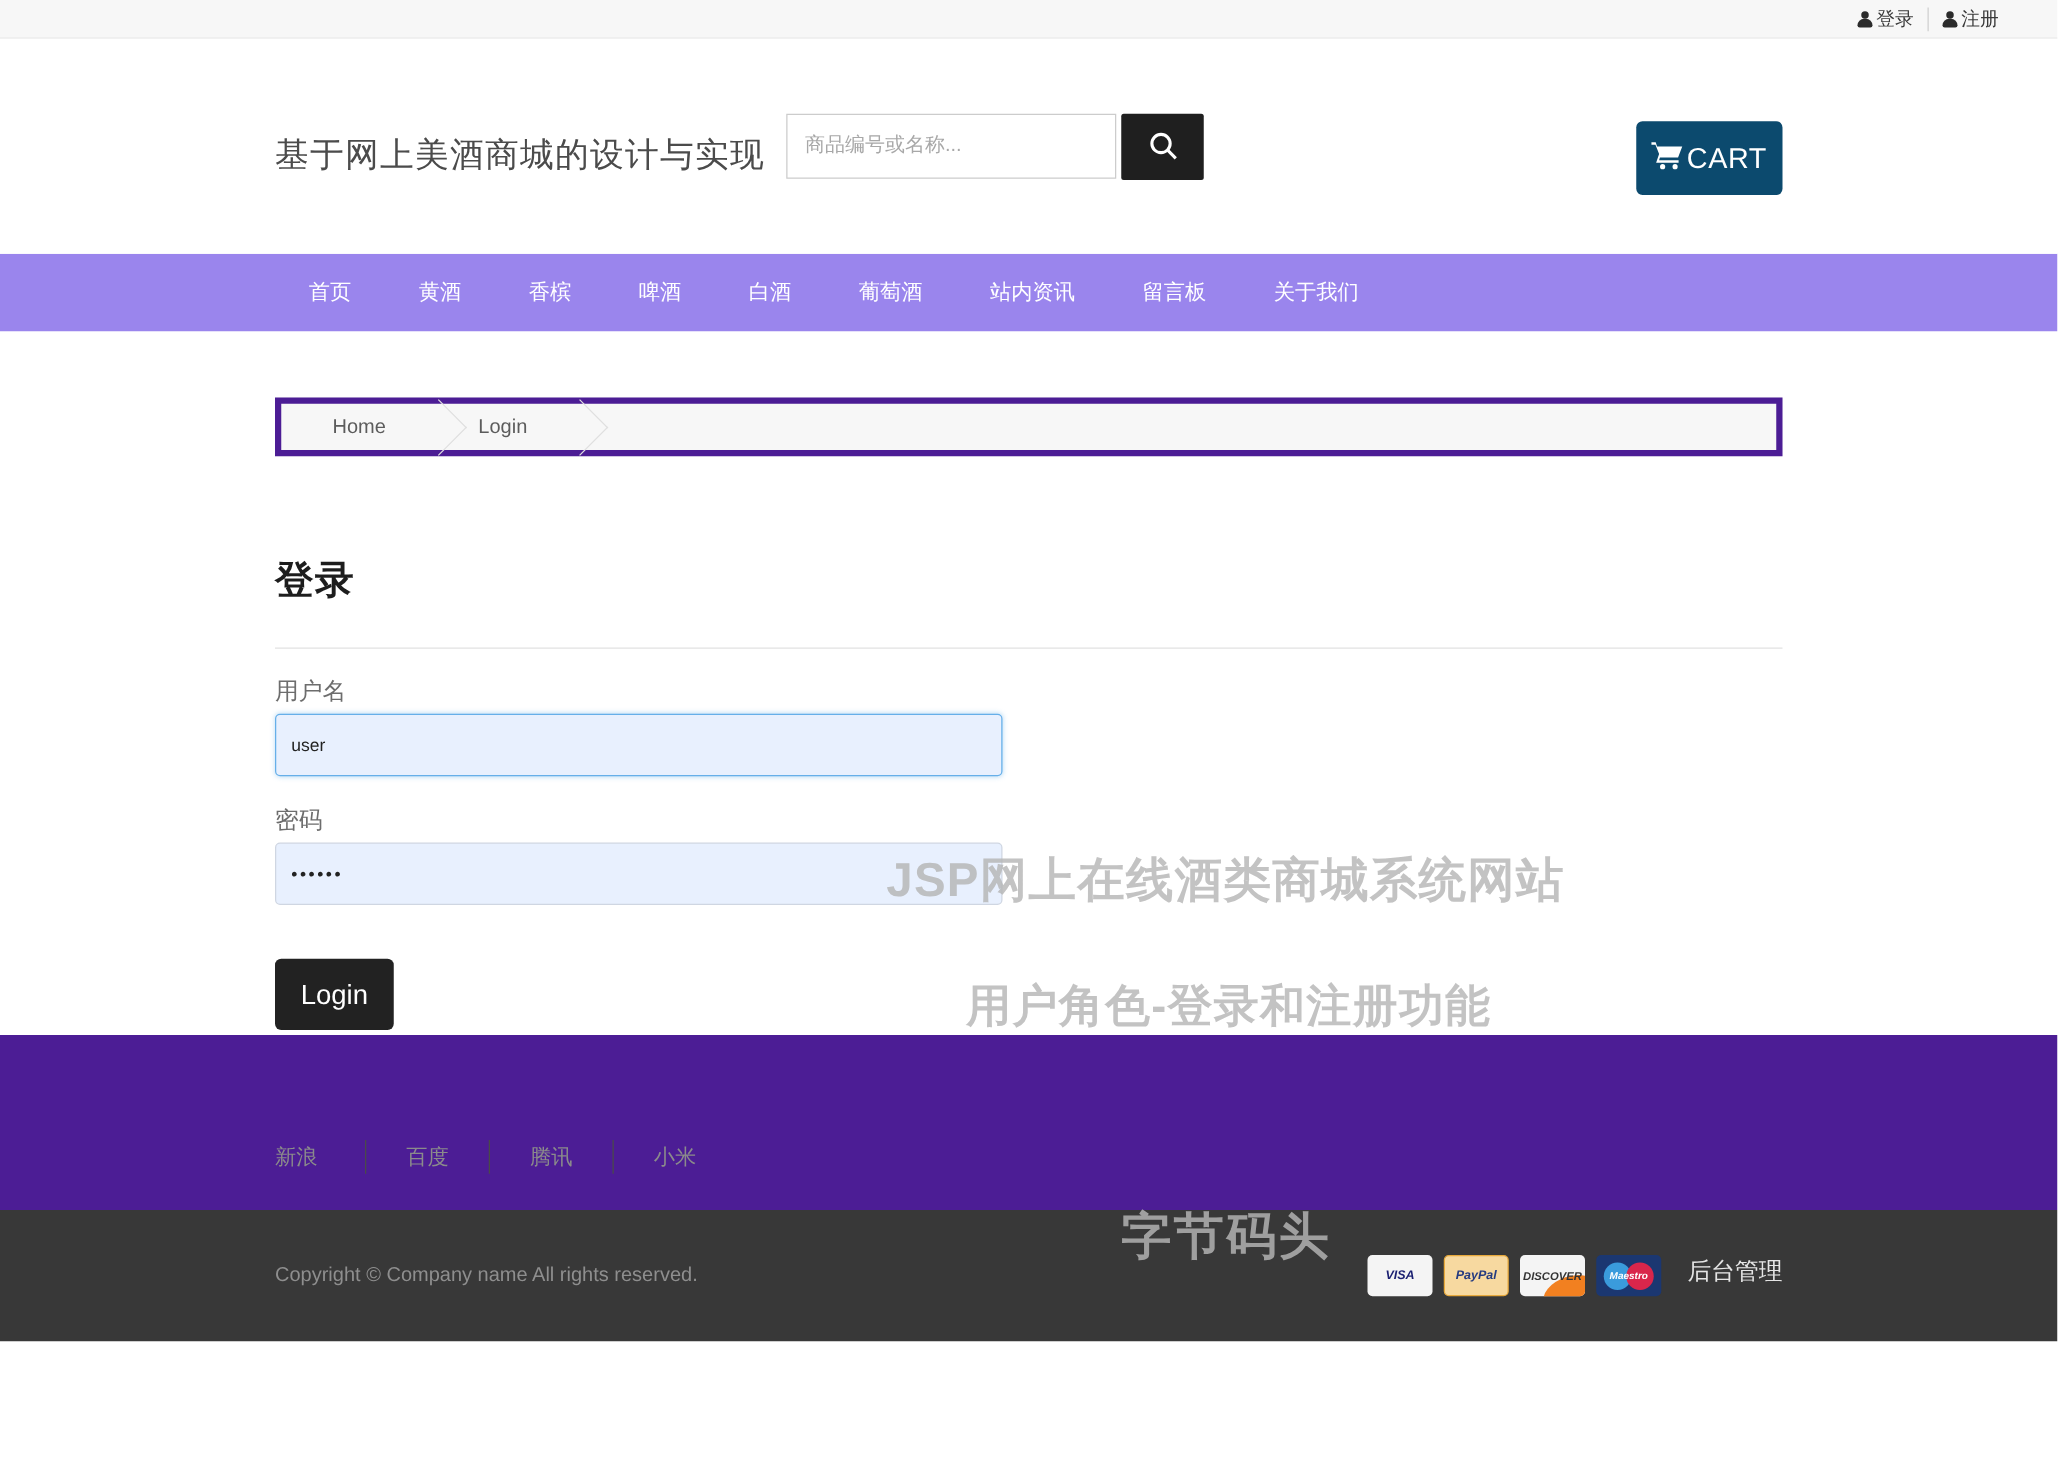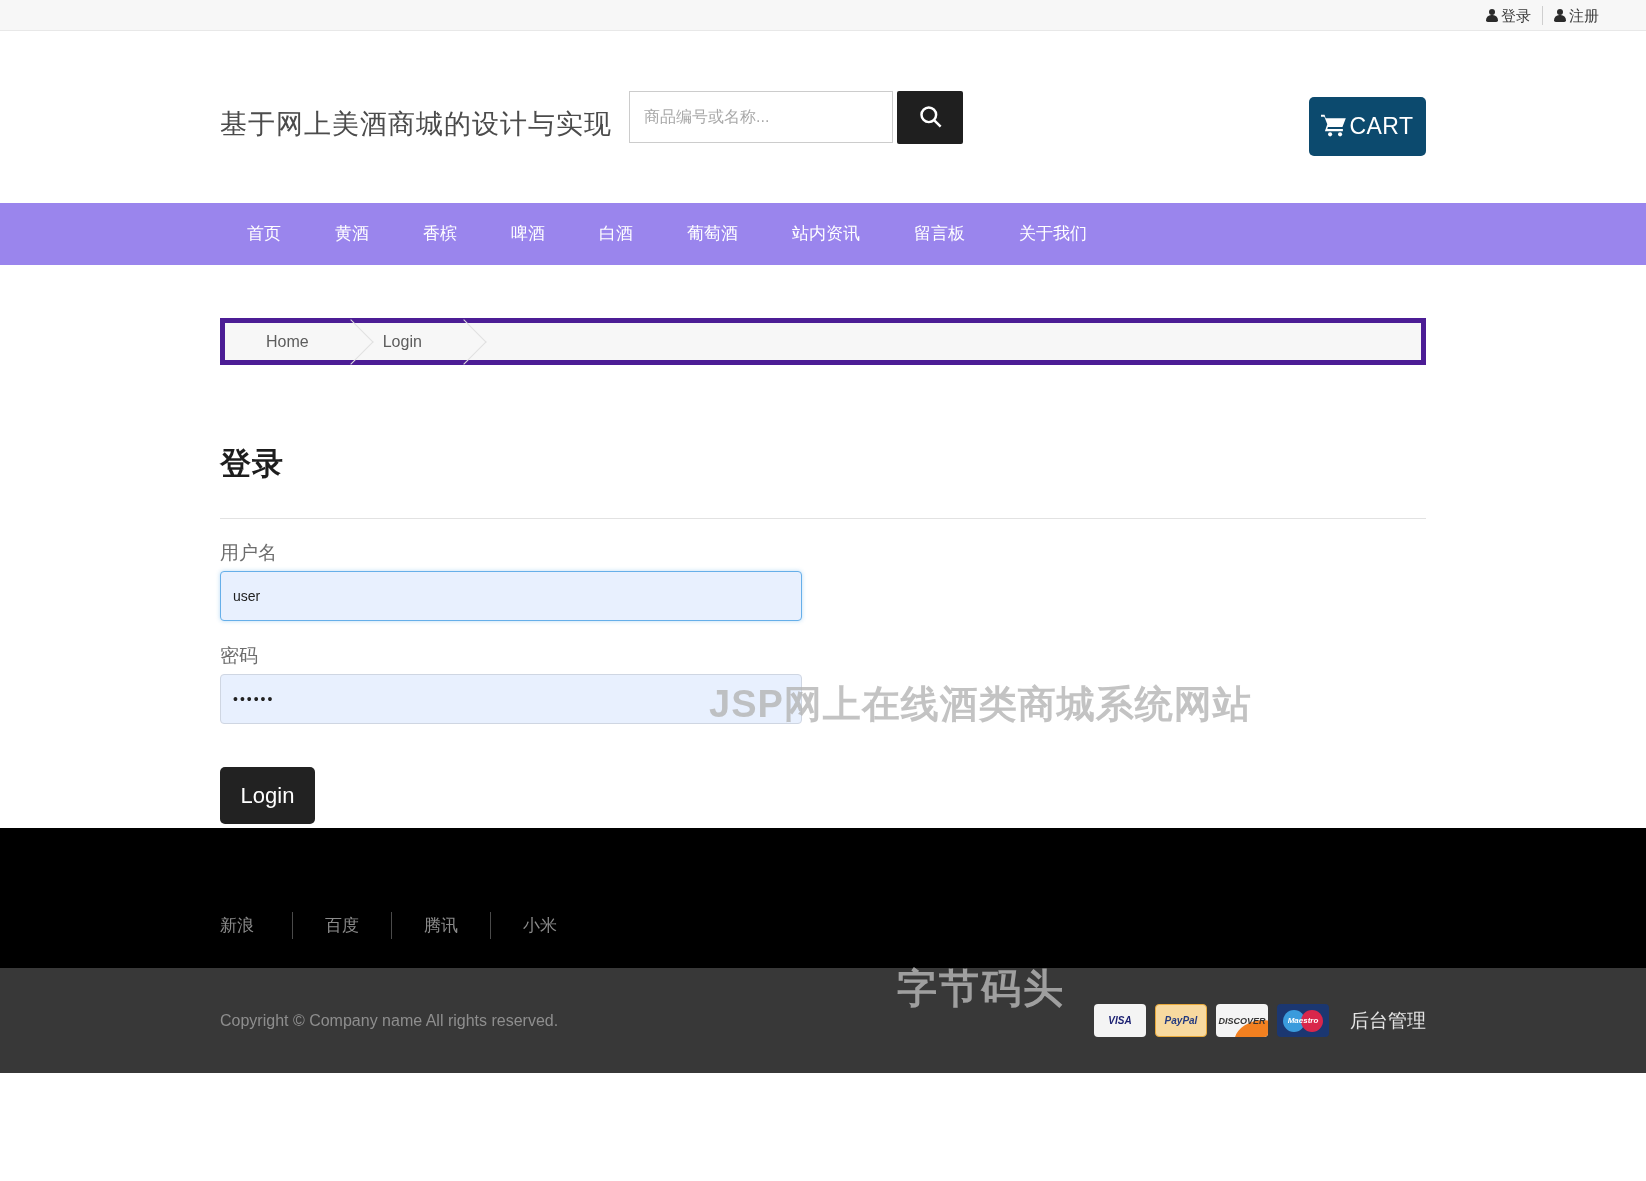--- a/index.html
+++ b/index.html
@@ -291,21 +291,21 @@
     font-size: 36px;
     font-family: "DejaVu Sans Mono", "Liberation Mono", monospace;
     letter-spacing: -0.5px;
     font-weight: normal;
   }
   .wm4 { left: 677px; top: 696px; font-size: 40px; letter-spacing: 2px; }
 
   
   .footer-top {
     height: 140px;
-    background: #000000;
+    background: #4c1d95;
     display: flex;
     align-items: center;
   }
   .footer-inner {
     width: 1206px;
     margin: 0 auto;
     display: flex;
     align-items: center;
     padding-top: 54px;
   }
@@ -335,21 +335,20 @@
     display: flex;
     align-items: center;
     justify-content: space-between;
   }
   .copyright {
     color: #8e8e8e;
     font-size: 16px;
   }
   .pay-row {
     display: flex;
-    align-items: center;
     gap: 9px;
   }
   .pay-card {
     width: 52px;
     height: 33px;
     border-radius: 4px;
     display: flex;
     align-items: center;
     justify-content: center;
     font-size: 10px;
@@ -475,20 +474,21 @@
 
     <div class="field-block second">
       <label class="field-label">密码</label>
       <input class="text-field plain" type="text" value="••••••" style="">
     </div>
 
     <button class="login-btn">Login</button>
   </div>
 
   <div class="watermark wm1">JSP网上在线酒类商城系统网站</div>
+  <div class="watermark wm2">用户角色-登录和注册功能</div>
   <div class="watermark wm4">字节码头</div>
 </div>
 
 <div class="footer-top">
   <div class="footer-inner">
     <a class="footer-link">新浪</a>
     <span class="footer-divider"></span>
     <a class="footer-link">百度</a>
     <span class="footer-divider"></span>
     <a class="footer-link">腾讯</a>

